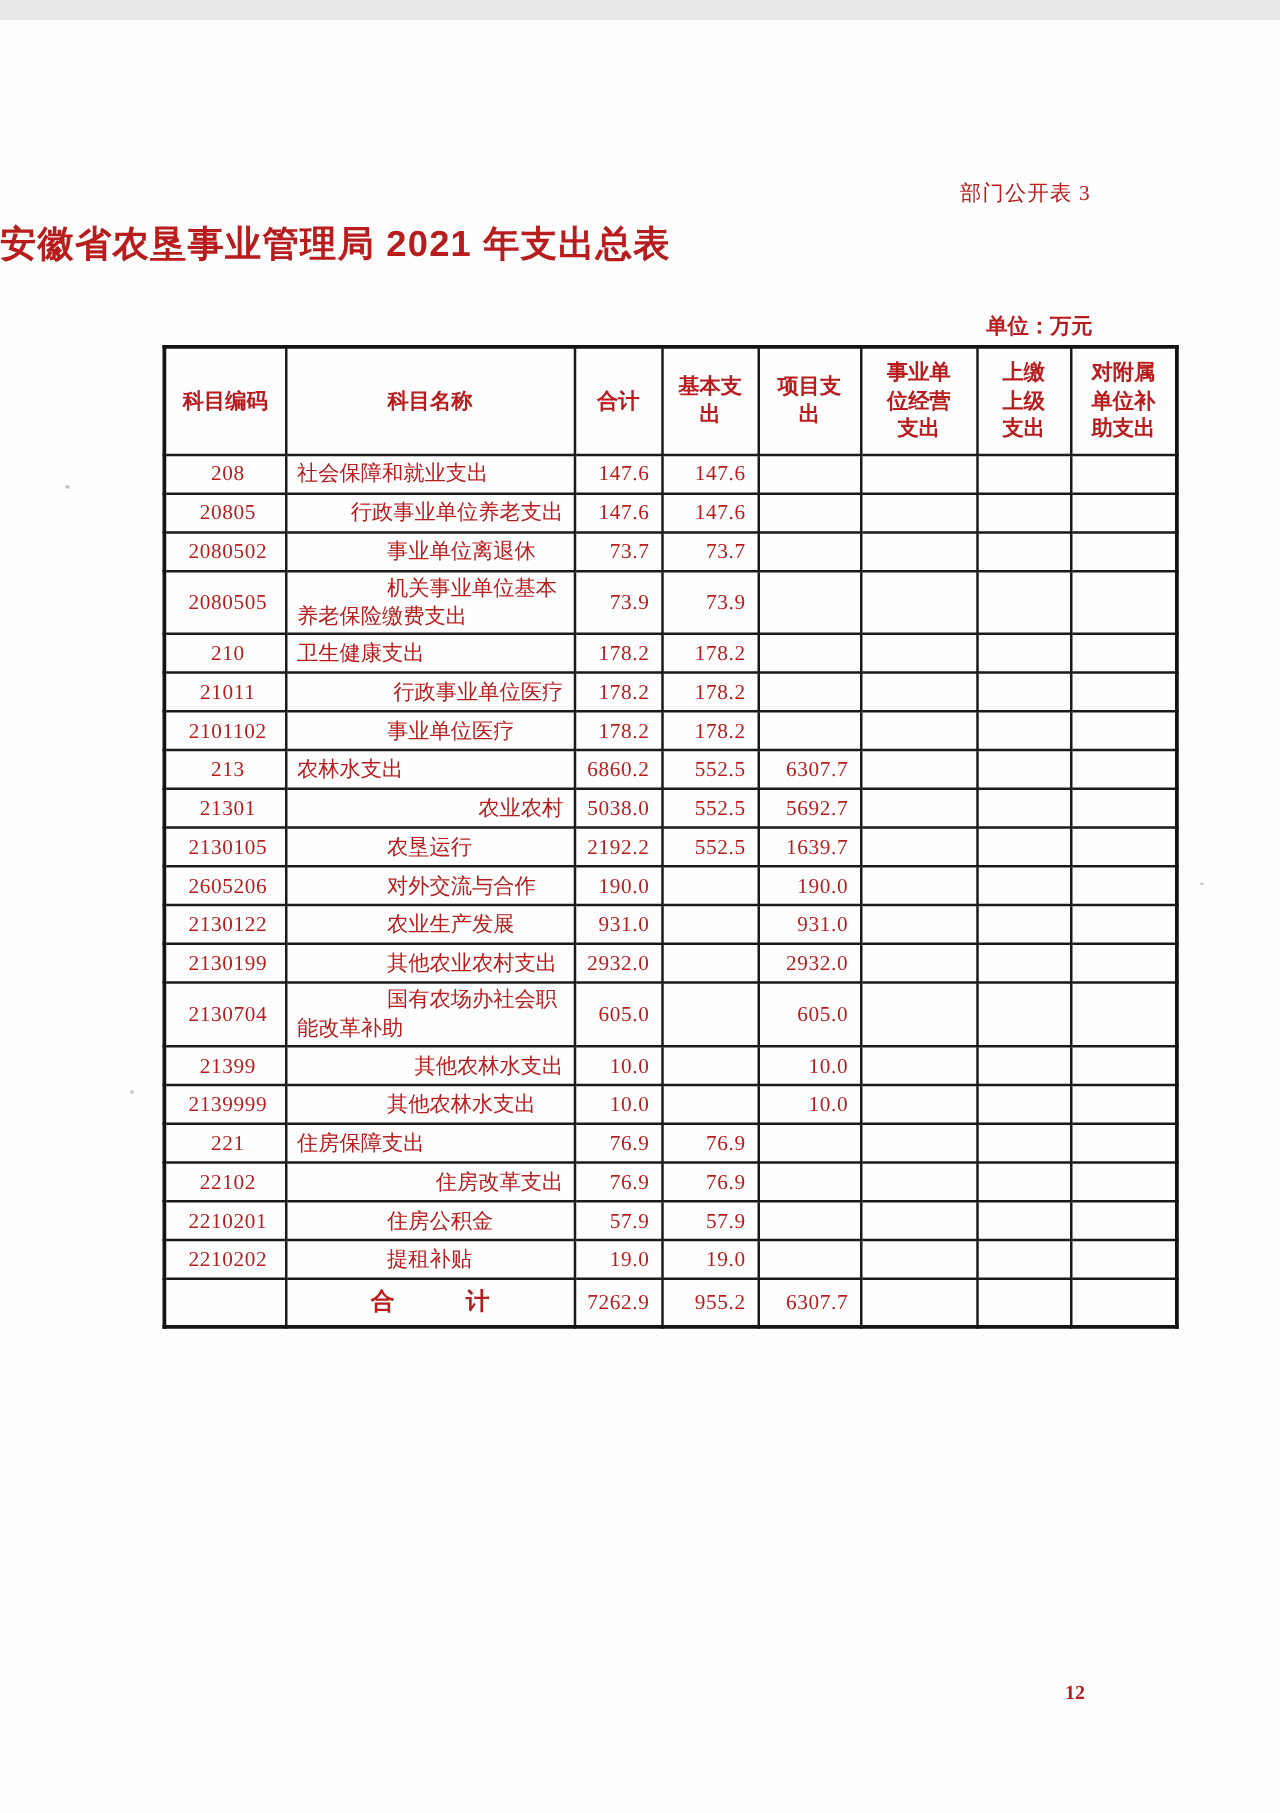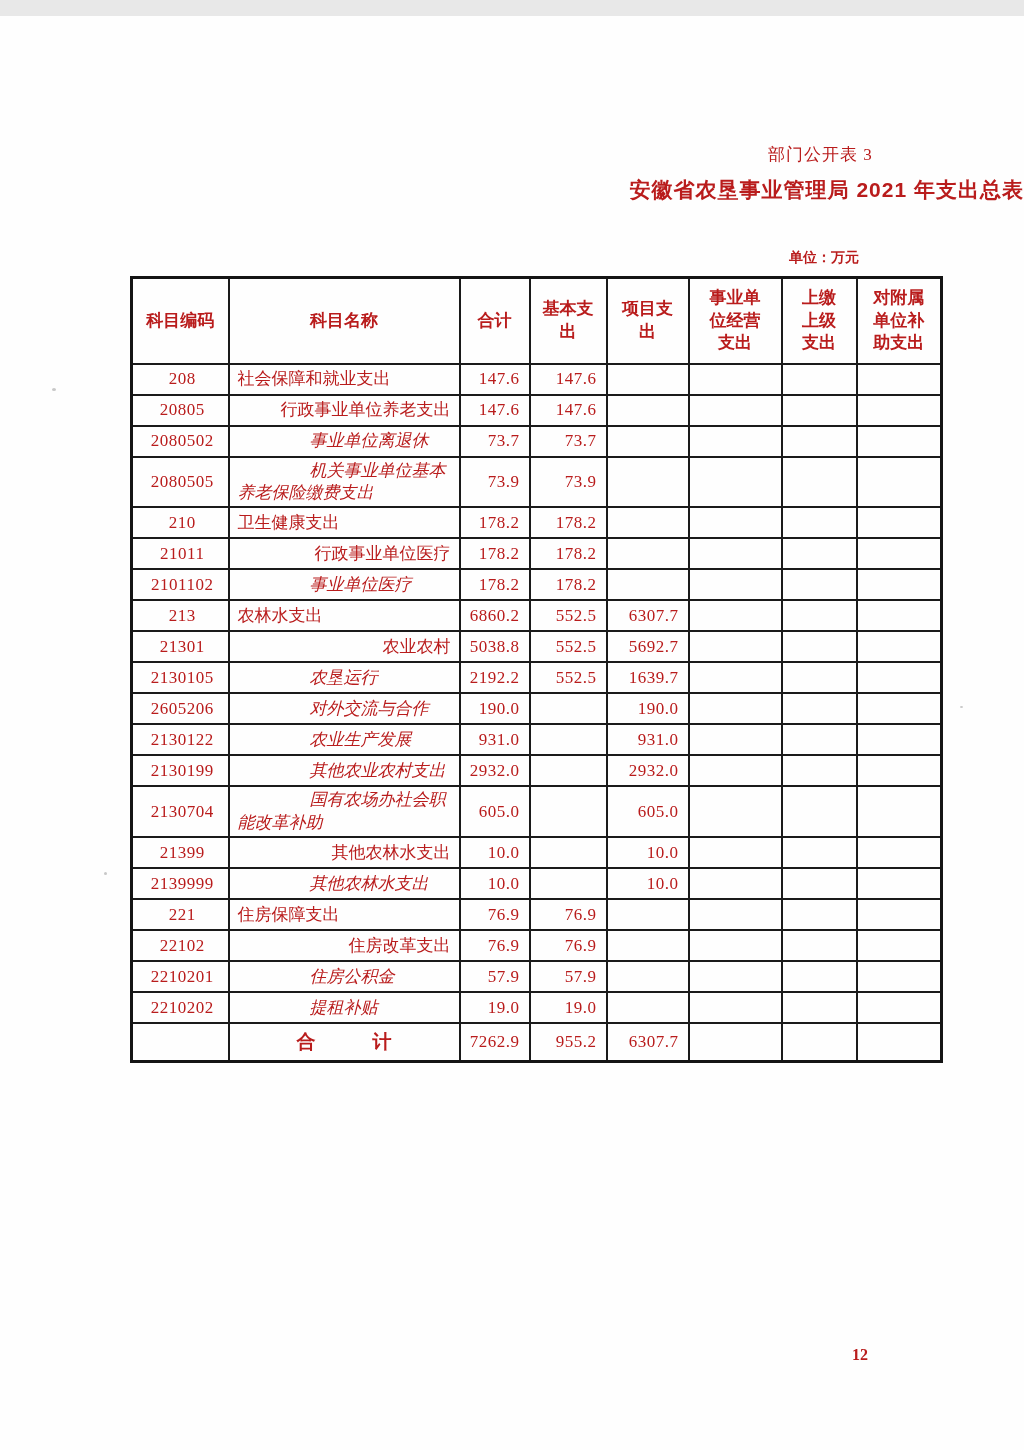--- a/index.html
+++ b/index.html
@@ -29,35 +29,34 @@
     font-size: 17px;
     letter-spacing: 1px;
     white-space: nowrap;
   }
 
   .page-title {
     position: absolute;
     top: 160px;
     left: 0;
     width: 100%;
-    text-align: right;
+    text-align: left;
     font-family: "Liberation Sans", "DejaVu Sans", sans-serif;
-    font-size: 21px;
+    font-size: 29px;
     font-weight: 700;
     letter-spacing: 1px;
     white-space: nowrap;
-    padding-left: 36px;
   }
 
   .unit-label {
     position: absolute;
     top: 233px;
     left: 789px;
     font-family: "Liberation Sans", "DejaVu Sans", sans-serif;
-    font-size: 14px;
+    font-size: 17px;
     font-weight: 600;
     white-space: nowrap;
   }
 
   table.expense-table {
     position: absolute;
     top: 260px;
     left: 130px;
     width: 810px;
     border-collapse: collapse;
@@ -91,21 +90,21 @@
     padding: 2px 2px;
   }
 
   .expense-table td { height: 31px; padding: 2px 6px; }
 
   td.code { text-align: center; padding-left: 10px; letter-spacing: .5px;
             font-family: "Liberation Serif", serif; }
   td.name { text-align: left; padding-left: 8px; padding-right: 8px; }
   td.name.indent-0 { text-indent: 0; }
   td.name.indent-1 { text-indent: 40px; text-align: right; }
-  td.name.indent-2 { text-indent: 72px; font-style: italic; }
+  td.name.indent-2 { text-indent: 72px; }
   td.num  { text-align: right; padding-right: 9px;
             font-family: "Liberation Serif", serif; letter-spacing: .5px; }
 
   tr.total-row td { height: 38px; }
   td.total-name {
     text-align: center;
     font-family: "Liberation Sans", "DejaVu Sans", sans-serif;
     font-weight: 700;
     font-size: 19px;
     text-indent: 0;
@@ -242,21 +241,21 @@
           <td class="num">6860.2</td>
           <td class="num">552.5</td>
           <td class="num">6307.7</td>
           <td class="num"></td>
           <td class="num"></td>
           <td class="num"></td>
         </tr>
         <tr>
           <td class="code">21301</td>
           <td class="name indent-1">农业农村</td>
-          <td class="num">5038.8</td>
+          <td class="num">5038.0</td>
           <td class="num">552.5</td>
           <td class="num">5692.7</td>
           <td class="num"></td>
           <td class="num"></td>
           <td class="num"></td>
         </tr>
         <tr>
           <td class="code">2130105</td>
           <td class="name indent-2">农垦运行</td>
           <td class="num">2192.2</td>

